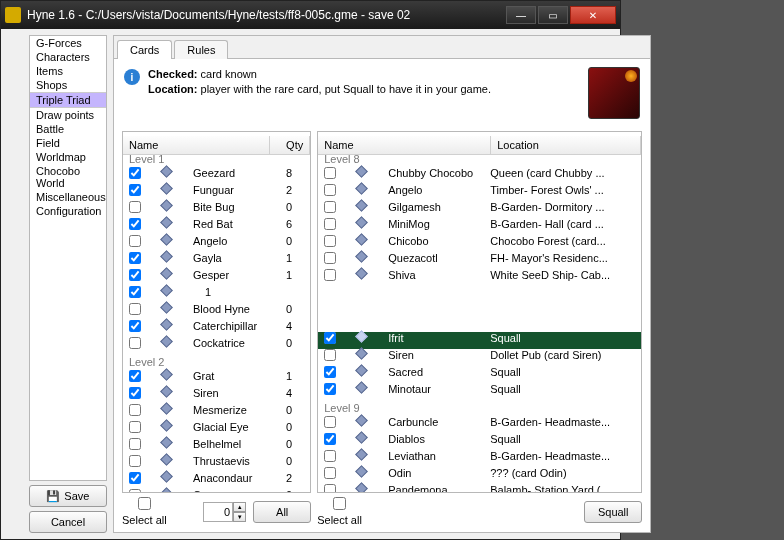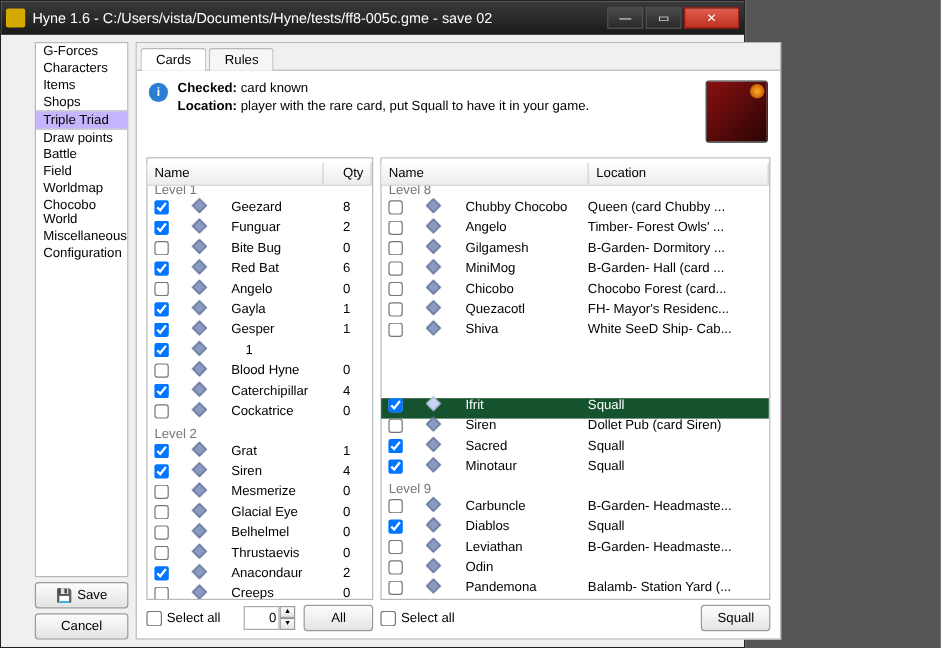--- a/index.html
+++ b/index.html
@@ -42,21 +42,21 @@
 .row.sel .diamond { background: #c8d4f0; border-color: #a8b8e0; }
 .rname { flex: 1; white-space: nowrap; overflow: hidden; text-overflow: ellipsis; }
 .rqty { width: 30px; text-align: right; padding-right: 12px; }
 .rloc { width: 145px; white-space: nowrap; overflow: hidden; text-overflow: ellipsis; }
 .footer { display: flex; align-items: center; gap: 6px; padding: 4px 0 2px 0; }
 .footer .spacer { flex: 1; }
 .spin { width: 44px; height: 20px; display:flex; }
 .spin input { width: 30px; border:1px solid #aaa; text-align: right; padding-right: 2px; }
 .spin-btns { display:flex; flex-direction:column; }
 .spin-btns div { width:13px; height:10px; background:linear-gradient(#fdfdfd,#e3e3e3); border:1px solid #9a9a9a; font-size:6px; display:flex; align-items:center; justify-content:center; }
-label.sa { display:flex; align-items:center; gap:4px; }
+label.sa { display:flex; align-items:center; gap:4px;flex-direction:column; }
 </style>
 </head>
 <body>
 
 <div class="window">
   <div class="titlebar">
     <div class="app-icon"></div>
     <div class="title-text">Hyne 1.6 - C:/Users/vista/Documents/Hyne/tests/ff8-005c.gme - save 02</div>
     <div class="win-btns">
       <div class="win-btn">—</div>
@@ -334,20 +334,21 @@
                 <div class="row">
                   <input type="checkbox" style="">
                   <div class="diamond"></div>
                   <div class="rname">Leviathan</div>
                   <div class="rloc">B-Garden- Headmaste...</div>
                 </div>
                 <div class="row">
                   <input type="checkbox" style="">
                   <div class="diamond"></div>
                   <div class="rname">Odin</div>
+                  <div class="rloc">??? (card Odin)</div>
                 </div>
                 <div class="row">
                   <input type="checkbox" style="">
                   <div class="diamond"></div>
                   <div class="rname">Pandemona</div>
                   <div class="rloc">Balamb- Station Yard (...</div>
                 </div>
                 <div class="row">
                   <input type="checkbox" style="">
                   <div class="diamond"></div>

